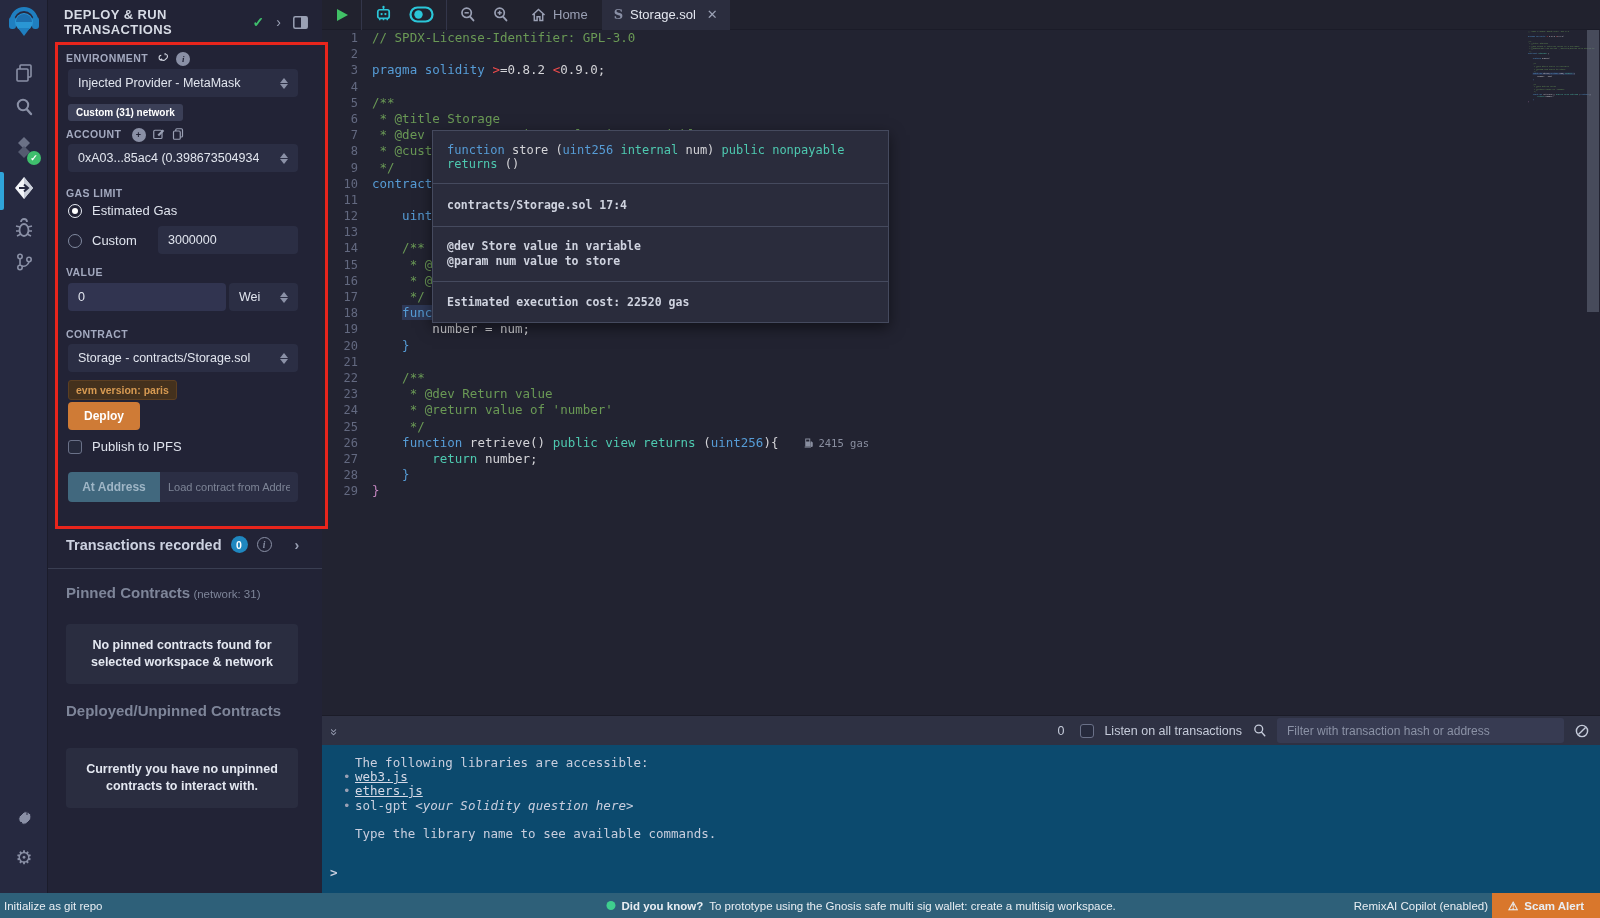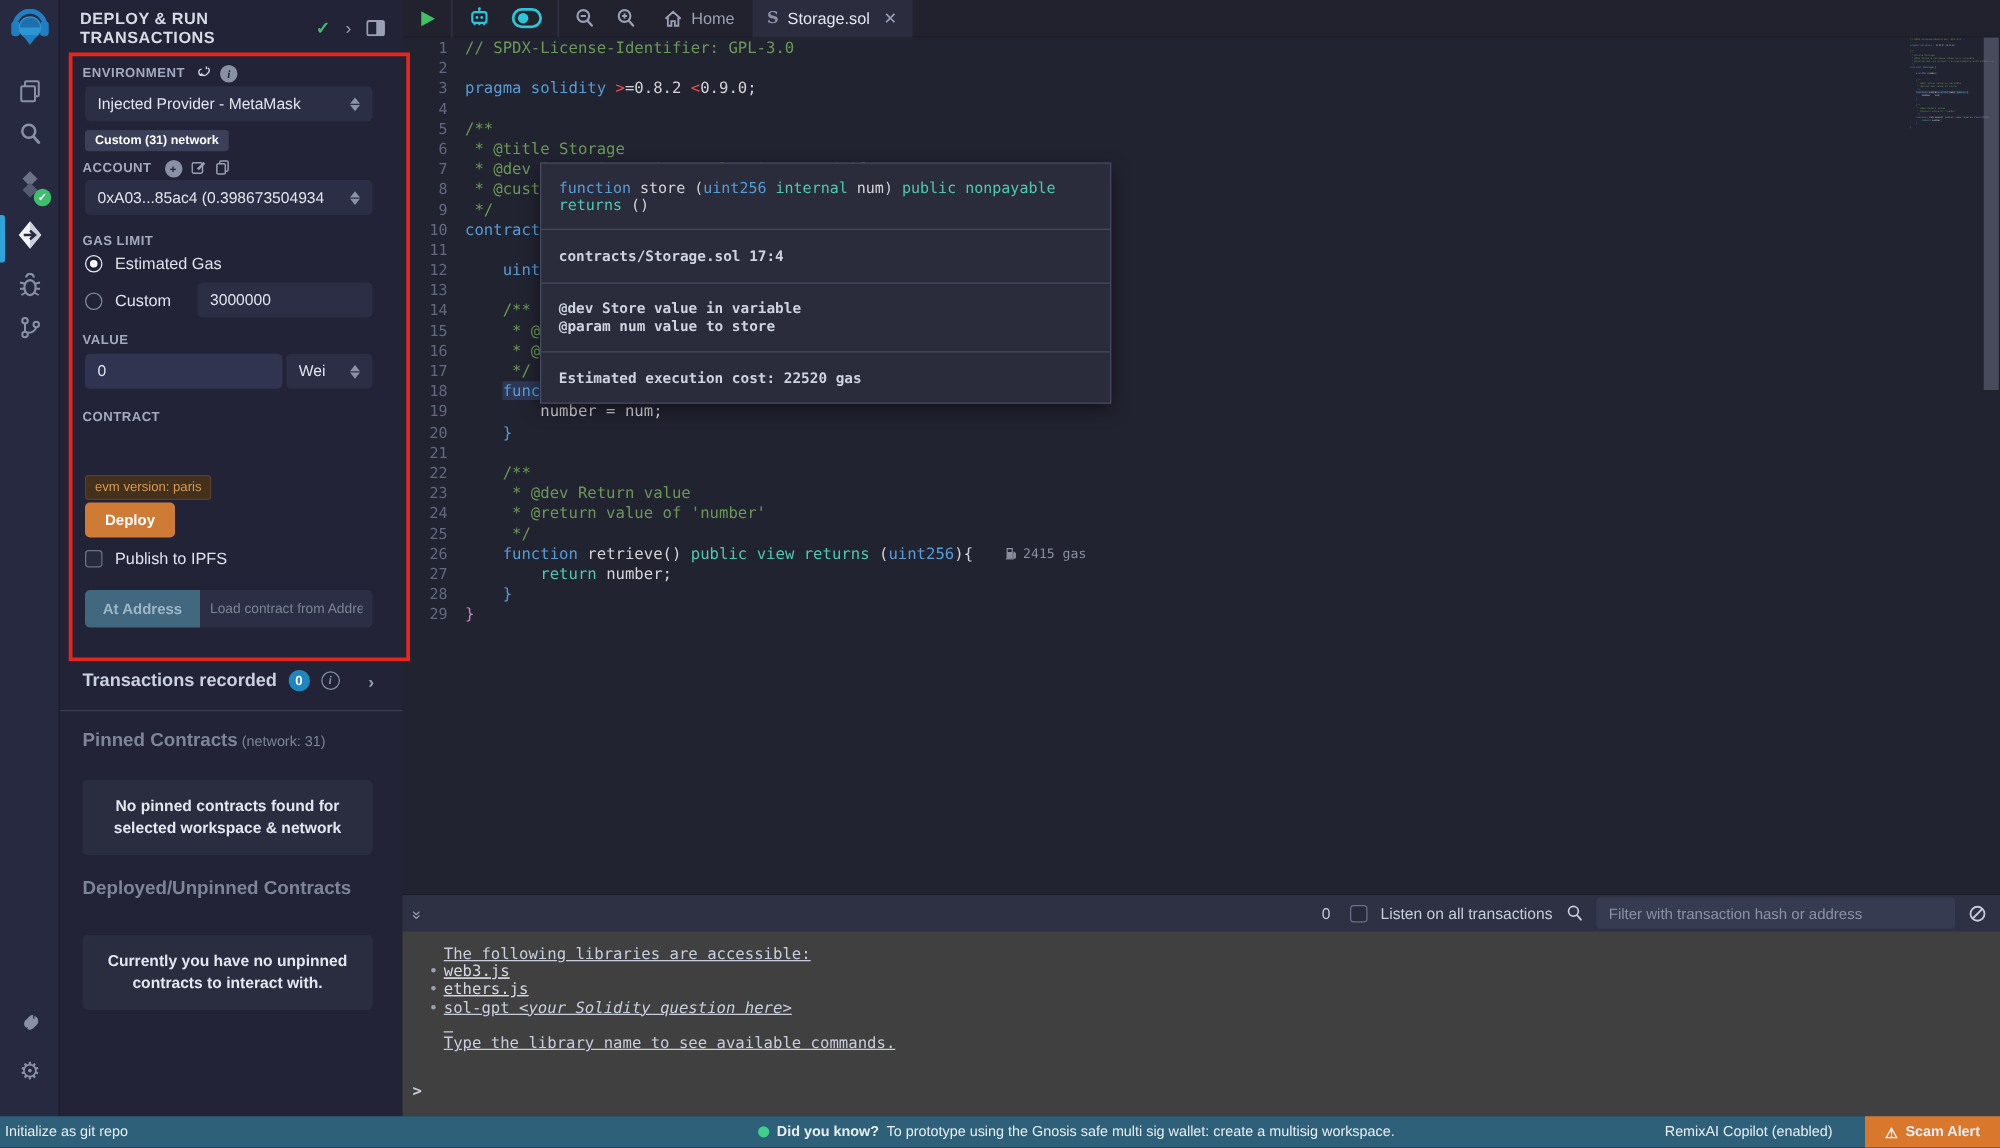--- a/index.html
+++ b/index.html
@@ -29,21 +29,21 @@
   .pill { position:absolute; background:#3b3f57; color:#fff; font-size:10px; font-weight:bold;
     padding:3px 8px; border-radius:3px; }
   .mini-icons { display:inline-flex; gap:7px; margin-left:7px; vertical-align:middle; }
   .radio { width:14px; height:14px; border-radius:50%; border:1.5px solid #818aa0; display:inline-block; position:relative; }
   .radio.sel-r { border-color:#e8ecf4; }
   .radio.sel-r:after { content:""; position:absolute; left:3px; top:3px; width:6px; height:6px; border-radius:50%; background:#fff; }
   .radio-row { position:absolute; display:flex; align-items:center; gap:10px; color:#dfe3ed; font-size:13px; }
   .checkbox { width:14px; height:14px; border-radius:3px; border:1.5px solid #6a7188; background:#262a3c; display:inline-block; }
   .btn-deploy { position:absolute; background:#cf7b36; color:#fff; font-weight:bold; font-size:12px;
     border:none; border-radius:4px; padding:0 16px; height:28px; cursor:pointer; }
-  #evm-badge { position:absolute; background:#44311d; color:#d79a52; font-size:10.5px; font-weight:normal;
+  #evm-badge { position:absolute; background:#44311d; color:#d79a52; font-size:10.5px; font-weight:bold;
     padding:3px 7px; border-radius:3px; border:1px solid #5c3f22; }
   #at-address-row { position:absolute; display:flex; }
   #at-address-btn { background:#41687e; color:#9fb6c6; font-weight:bold; font-size:12px; border:none;
     border-radius:4px 0 0 4px; width:92px; height:30px; cursor:pointer; }
   #at-address-input { background:#2b2e44; border:none; border-radius:0 4px 4px 0; width:138px; height:30px;
     color:#e1e5ee; font-size:11px; padding:0 8px; }
   #at-address-input::placeholder { color:#7d8496; }
   .empty-box { position:absolute; left:18px; width:232px; background:#2a2d40; border-radius:4px;
     color:#e3e7f0; font-size:12.5px; font-weight:600; text-align:center; padding:13px 16px; line-height:17px; }
   .section-h { position:absolute; left:18px; font-size:15px; color:#7e8599; font-weight:600; }
@@ -104,35 +104,35 @@
   
   #terminal-toolbar { position:absolute; left:0; top:715px; right:0; height:30px; background:#2e3143;
     border-top:1px solid #1b1c28; display:flex; align-items:center; }
   #term-collapse { color:#9aa0b4; font-size:13px; margin-left:10px; transform:rotate(90deg); letter-spacing:-3px; cursor:pointer; }
   #term-right { margin-left:auto; display:flex; align-items:center; gap:10px; padding-right:10px; }
   #listen-count { color:#c5cbda; font-size:12.5px; margin-right:6px; }
   #listen-label { color:#c5cbda; font-size:12.5px; }
   #filter-input { width:287px; height:25px; background:#373b52; border:none; border-radius:3px;
     color:#dfe3ec; font-size:12px; padding:0 10px; }
   #filter-input::placeholder { color:#8b92a6; }
-  #terminal-content { position:absolute; left:0; top:745px; right:0; height:148px; background:#404040;
-    font-family:"DejaVu Sans Mono",monospace; font-size:12.5px; color:#c9cede;text-decoration:underline; }
+  #terminal-content { position:absolute; left:0; top:745px; right:0; height:148px; background:#0c4a6e;
+    font-family:"DejaVu Sans Mono",monospace; font-size:12.5px; color:#c9cede; }
   .term-line { line-height:14.2px; padding-left:33px; white-space:pre; position:relative; }
   .term-line .bullet { position:absolute; left:21px; color:#9aa0b4; }
   .term-link { text-decoration:underline; color:#d5d9e6; cursor:pointer; }
   .term-italic { font-style:italic; }
   #term-prompt { position:absolute; left:8px; top:120px; color:#c9cede; font-weight:bold; }
 
   
   #status-bar { position:absolute; left:0; bottom:0; width:1600px; height:25px; background:#2e6079;
     display:flex; align-items:center; color:#e9eef3; font-size:11.5px; z-index:6; }
   #status-left { padding-left:4px; }
   #status-tip { position:absolute; left:50%; transform:translateX(-38%); display:flex; align-items:center; gap:6px; white-space:nowrap; }
   #status-right { margin-left:auto; display:flex; align-items:center; height:25px; }
-  #copilot-label { padding-right:26px; }
+  #copilot-label { padding-right:4px; }
   #scam-alert { background:#d9772c; height:25px; display:flex; align-items:center; gap:6px;
     padding:0 16px; font-weight:bold; cursor:pointer; }
   .bulb { width:9px; height:9px; border-radius:50%; background:#3fcf8e; display:inline-block; }
 
   svg { display:block; }
 </style>
 </head>
 <body>
 
 <div id="activity-bar">
@@ -268,20 +268,27 @@
   </div>
   <div class="sel" style="left:181px;top:283px;width:69px;">
     <span>Wei</span>
     <span class="caret">
         <i class="up"></i>
         <i class="dn"></i>
       </span>
   </div>
 
   <div class="lbl" style="top:328px;">CONTRACT</div>
+  <div class="sel" style="left:20px;top:344px;width:230px;">
+    <span style="overflow:hidden;white-space:nowrap;">Storage - contracts/Storage.sol</span>
+    <span class="caret">
+        <i class="up"></i>
+        <i class="dn"></i>
+      </span>
+  </div>
   <div id="evm-badge" style="left:20px;top:380px;">evm version: paris</div>
 
   <button class="btn-deploy" style="left:20px;top:402px;">Deploy</button>
   <div class="radio-row" style="left:20px;top:439px;">
     <span class="checkbox"></span>
       <span>Publish to IPFS</span>
   </div>
 
   <div id="at-address-row" style="left:20px;top:472px;">
     <button id="at-address-btn">At Address</button>

